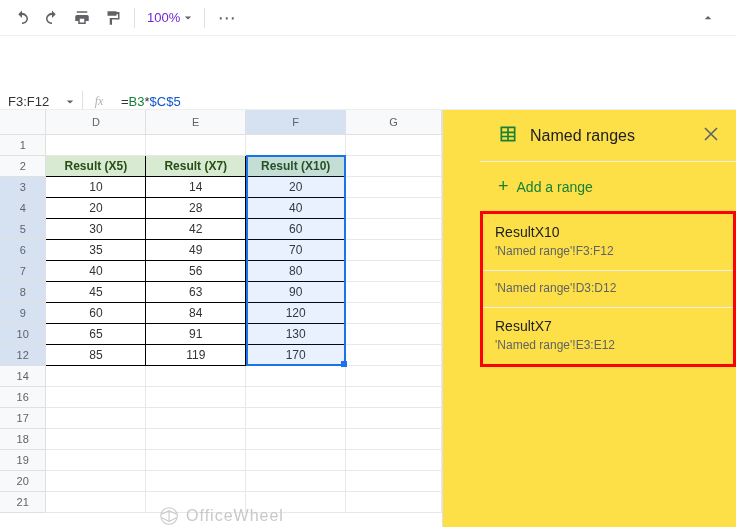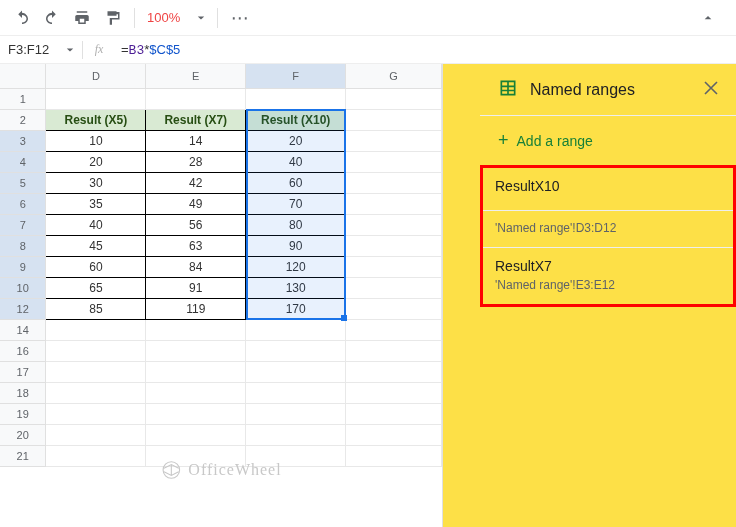--- a/index.html
+++ b/index.html
@@ -1,33 +1,33 @@
 <!DOCTYPE html>
 <html><head>
 <meta charset="utf-8">
 <style>
   * { box-sizing: border-box; margin: 0; padding: 0; }
   body { font-family: Arial, sans-serif; font-size: 13px; color: #333; background: #fff; width: 736px; height: 527px; overflow: hidden; position: relative; }
 
   .toolbar { display: flex; align-items: center; height: 36px; padding: 0 8px; border-bottom: 1px solid #eee; gap: 2px; }
   .tool-btn { width: 28px; height: 28px; display: flex; align-items: center; justify-content: center; fill: #5f6368; color: #5f6368; }
   .tool-sep { width: 1px; height: 20px; background: #e0e0e0; margin: 0 6px; }
-  .zoom { display: flex; align-items: center; gap: 17px; color: #ef4444; font-size: 13px; padding: 0 4px; }
+  .zoom { display: flex; align-items: center; gap: 4px; color: #6d28d9; font-size: 13px; padding: 0 4px; }
   .chev svg { width: 8px; height: 8px; fill: #5f6368; }
   .more { color: #5f6368; font-size: 18px; letter-spacing: 1px; }
   .hide-panel { margin-left: auto; margin-right: 6px; }
 
-  .formula-bar { display: flex; align-items: center; height: 28px; border-bottom: 1px solid #eee; font-size: 13px; }
+  .formula-bar { display: flex; align-items: flex-end; height: 28px; border-bottom: 1px solid #eee; font-size: 13px; margin-top: 46px; }
   .name-box { width: 82px; padding: 0 8px; color: #333; display: flex; align-items: center; }
   .name-box-chev { margin-left: auto; }
   .fx-sep { width: 1px; height: 18px; background: #e0e0e0; }
   .fx-label { width: 32px; text-align: center; color: #b0b0b0; font-style: italic; font-family: serif; font-size: 12px; }
   .formula-input { padding-left: 6px; color: #333; }
   .formula-input .eq { color: #333; }
-  .formula-input .ref1 { color: #4c1d95; font-family: Liberation Mono, monospace; }
+  .formula-input .ref1 { color: #15803d; }
   .formula-input .op { color: #333; }
   .formula-input .ref2 { color: #1155cc; }
 
   .main { display: flex; height: calc(527px - 36px - 28px); }
   .sheet-area { width: 442px; position: relative; overflow: hidden; }
   .side-panel { width: 294px; border-left: 1px solid #e0e0e0; display: flex; flex-direction: column; background: #fde047; padding-left: 37px; }
 
   .panel-header { display: flex; align-items: center; padding: 14px 18px 14px 18px; gap: 12px; border-bottom: 1px solid #eee; }
   .panel-header-icon svg { width: 20px; height: 20px; fill: #188038; }
   .panel-title { font-size: 16px; color: #202124; font-weight: 400; }
@@ -53,21 +53,21 @@
   th.row-header { height: 21px; background: #f8f9fa; color: #5f6368; font-weight: 400; font-size: 11px; border-right: 1px solid #e0e0e0; border-bottom: 1px solid #e0e0e0; text-align: center; }
   th.row-header.shaded { background: #d6e2f1; }
   td.cell { height: 21px; border-right: 1px solid #e8e8e8; border-bottom: 1px solid #e8e8e8; text-align: center; font-size: 12px; position: relative; }
 
   .data-row td.cell.data { border: 1px solid #000; }
   .header-row td.cell.data { border: 1px solid #000; background: #d9ead3; font-weight: bold; color: #274e13; }
 
   .sel-overlay { position: absolute; border: 2px solid #1a73e8; background: rgba(26,115,232,0.10); pointer-events: none; }
   .sel-handle { position: absolute; width: 6px; height: 6px; background: #1a73e8; bottom: -3px; right: -3px; }
 
-  .watermark { position: absolute; bottom: 46px; left: 50%; transform: translateX(-50%); color: #c8c8c8; font-size: 16px; letter-spacing: 1px; display: flex; align-items: center; gap: 6px; font-family: Liberation Serif, serif; pointer-events: none; }
+  .watermark { position: absolute; bottom: 46px; left: 50%; transform: translateX(-50%); color: #c8c8c8; font-size: 16px; letter-spacing: 1px; display: flex; align-items: center; gap: 6px; font-family: Liberation Sans, sans-serif; pointer-events: none; }
   .watermark svg { width: 22px; height: 22px; stroke: #c8c8c8; fill: none; }
 
   .corner { border-right: 1px solid #e0e0e0; border-bottom: 1px solid #e0e0e0; background: #f8f9fa; }
 </style>
 </head>
 <body>
 
 <div class="toolbar">
   <div class="tool-btn">
       <svg viewBox="0 0 24 24" width="18" height="18">
@@ -295,20 +295,21 @@
     </div>
 
     <div class="add-range">
       <span class="plus">+</span>
       <span>Add a range</span>
     </div>
 
     <div class="ranges-box">
       <div class="range-item">
         <div class="range-name">ResultX10</div>
+        <div class="range-ref">'Named range'!F3:F12</div>
       </div>
       <div class="range-item">
         <div class="range-ref">'Named range'!D3:D12</div>
       </div>
       <div class="range-item">
         <div class="range-name">ResultX7</div>
         <div class="range-ref">'Named range'!E3:E12</div>
       </div>
     </div>
   </div>

